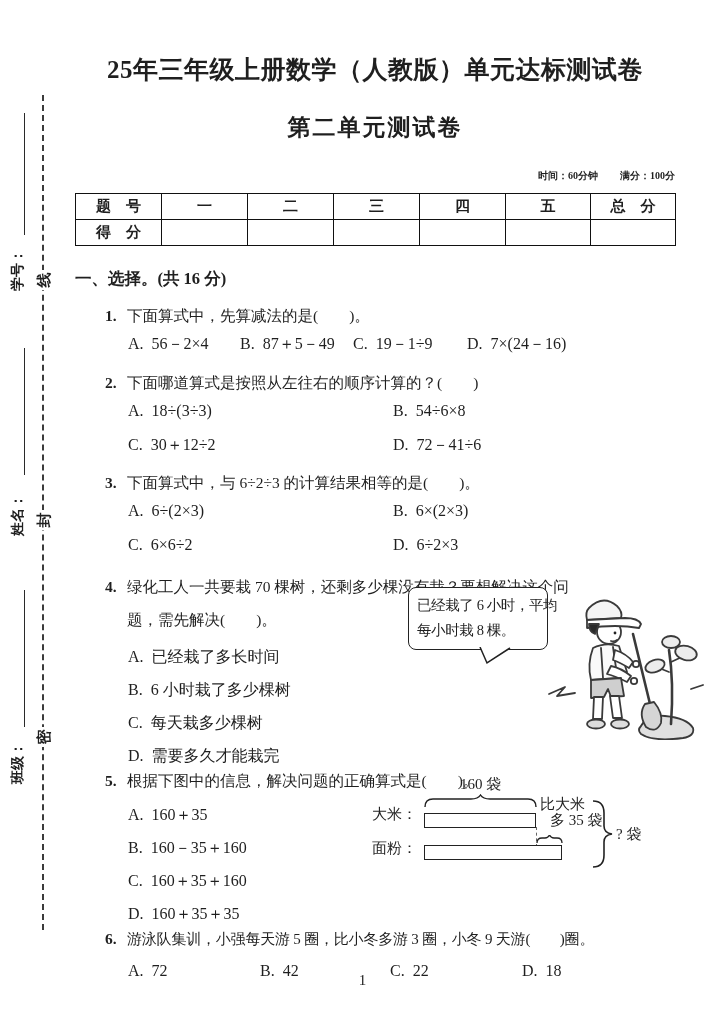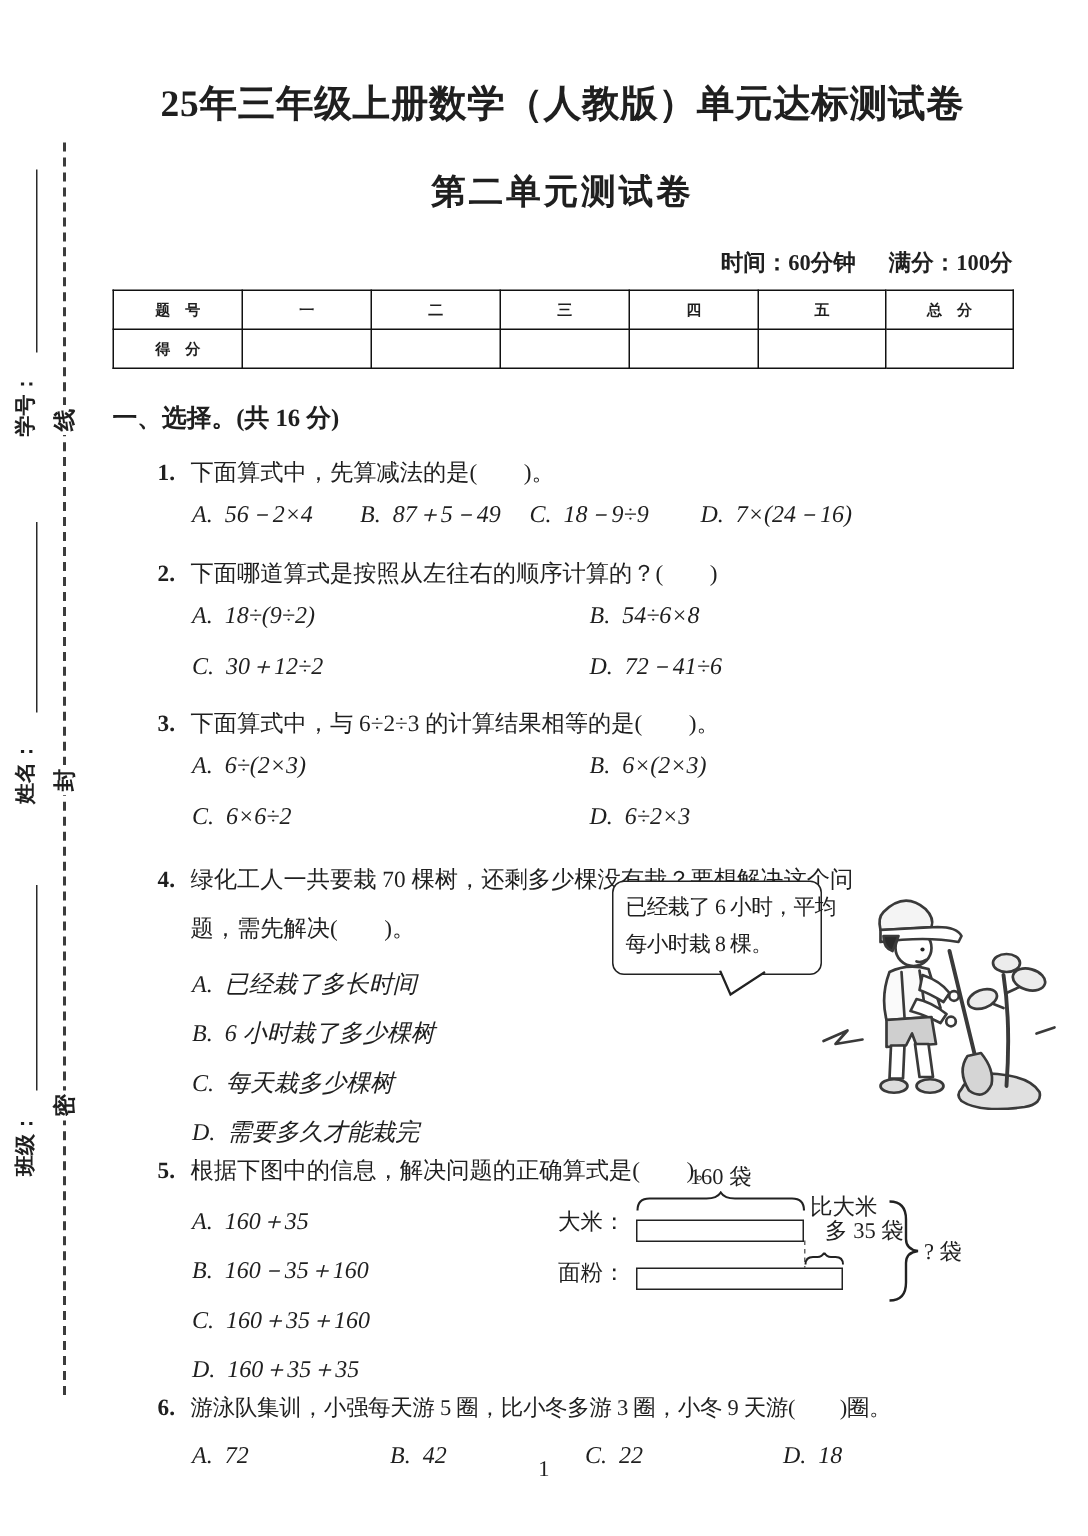--- a/index.html
+++ b/index.html
@@ -51,50 +51,50 @@
 
   .title {
     margin-top:10px; font-size:25px; font-weight:bold; line-height:40px;
     text-align:center; white-space:nowrap; letter-spacing:0.5px;
   }
   .subtitle {
     margin-top:22px; font-size:23px; font-weight:bold; line-height:32px;
     text-align:center; letter-spacing:2px;
   }
   .meta {
-    margin-top:22px; font-size:15px; font-weight:bold; line-height:20px;
+    margin-top:22px; font-size:10px; font-weight:bold; line-height:20px;
     text-align:right;
   }
   .meta .gap { display:inline-block; width:22px; }
 
   table.score {
     margin-top:7px; width:600px;
     border-collapse:collapse; table-layout:fixed;
   }
   table.score td {
     border:1.5px solid #111; height:25px;
-    font-size:10px; font-weight:bold; text-align:center; padding:0;
+    font-size:15px; font-weight:bold; text-align:center; padding:0;
   }
 
   .section-title {
     margin-top:21px; font-size:16.5px; font-weight:bold; line-height:24px;
   }
 
   .question { margin-top:12px; }
   .qline { display:flex; padding-left:30px; font-size:15.5px; line-height:26px; }
   .qnum { flex:none; width:22px; font-weight:bold; }
   .qtext { white-space:nowrap; }
   .q4 .qline { line-height:33px; }
 
   .opts { padding-left:53px; font-size:16px; line-height:26px; }
   .opts-row4 { display:grid; grid-template-columns:112px 113px 114px 1fr; margin-top:2px; }
   .opts-row4w { display:grid; grid-template-columns:132px 130px 132px 1fr; margin-top:6px; }
   .opts-grid2 { display:grid; grid-template-columns:265px 1fr; row-gap:8px; margin-top:2px; }
   .opts-list .opt { display:block; line-height:25px; margin-top:8px; }
-  .opt { white-space:nowrap;font-style:italic; }
+  .opt { white-space:nowrap; }
   .olabel { margin-right:8px; }
 
   .qz { margin-top:13px; }
   .q5m { margin-top:0px; }
   .q6m { margin-top:0px; }
 
   .page-num {
     position:absolute; left:0; right:0; top:972px;
     text-align:center; font-size:15px;
   }
@@ -190,32 +190,32 @@
     <div class="section-title">一、选择。(共 16 分)</div>
 
     <div class="question">
       <div class="qline">
         <span class="qnum">1.</span>
         <span class="qtext">下面算式中，先算减法的是(　　)。</span>
       </div>
       <div class="opts opts-row4">
         <span class="opt"><span class="olabel">A.</span><span>56－2×4</span></span>
         <span class="opt"><span class="olabel">B.</span><span>87＋5－49</span></span>
-        <span class="opt"><span class="olabel">C.</span><span>18－9÷9</span></span>
+        <span class="opt"><span class="olabel">C.</span><span>19－1÷9</span></span>
         <span class="opt"><span class="olabel">D.</span><span>7×(24－16)</span></span>
       </div>
     </div>
 
     <div class="question qz">
       <div class="qline">
         <span class="qnum">2.</span>
         <span class="qtext">下面哪道算式是按照从左往右的顺序计算的？(　　)</span>
       </div>
       <div class="opts opts-grid2">
-        <span class="opt"><span class="olabel">A.</span><span>18÷(9÷2)</span></span>
+        <span class="opt"><span class="olabel">A.</span><span>18÷(3÷3)</span></span>
         <span class="opt"><span class="olabel">B.</span><span>54÷6×8</span></span>
         <span class="opt"><span class="olabel">C.</span><span>30＋12÷2</span></span>
         <span class="opt"><span class="olabel">D.</span><span>72－41÷6</span></span>
       </div>
     </div>
 
     <div class="question">
       <div class="qline">
         <span class="qnum">3.</span>
         <span class="qtext">下面算式中，与 6÷2÷3 的计算结果相等的是(　　)。</span>

